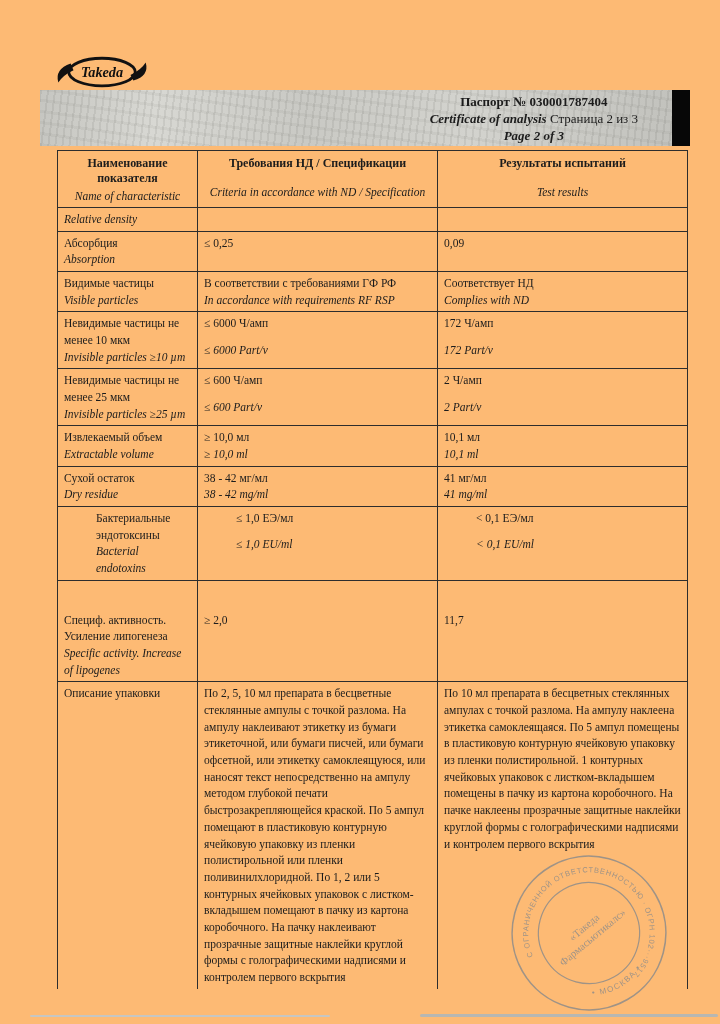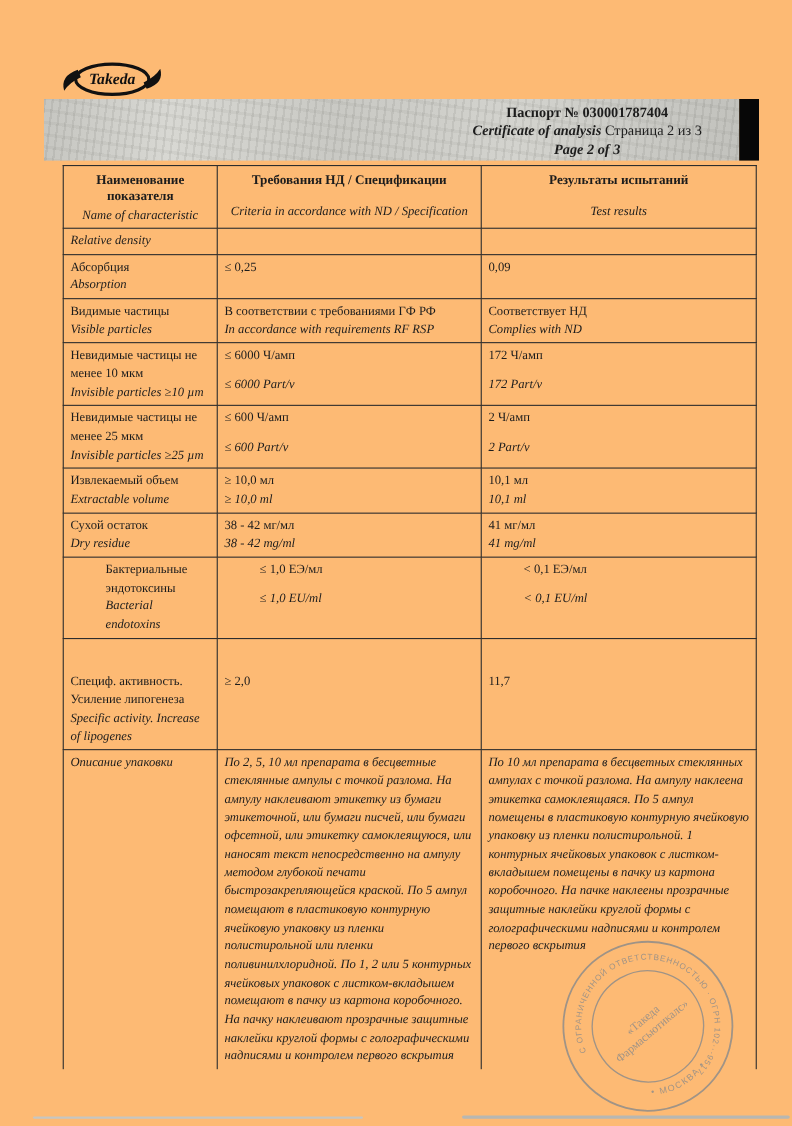--- a/index.html
+++ b/index.html
@@ -27,21 +27,21 @@
 
   
   table.doc{
     position:absolute;left:57px;top:150px;width:630px;
     border-collapse:collapse;table-layout:fixed;
     border:1.5px solid #2d2d2d;border-bottom:none;
     font-size:11.5px;
   }
   col.c1{width:140px;} col.c2{width:240px;} col.c3{width:250px;}
   .doc th,.doc td{border:1px solid #2d2d2d;vertical-align:top;padding:3px 6px;}
-  .doc tr:last-child td{border-bottom:none;font-style:italic;}
+  .doc tr:last-child td{border-bottom:none;}
   .doc th{font-weight:bold;text-align:center;padding:5px 6px;font-size:12px;}
   .doc th .hdr-en{font-weight:normal;font-style:italic;font-size:11.5px;margin-top:4px;}
   .doc th .cfh{min-height:42px;display:flex;flex-direction:column;justify-content:space-between;}
   .cf{display:flex;flex-direction:column;justify-content:space-between;}
   .ru{line-height:1.45;}
   .en{font-style:italic;line-height:1.45;}
   
   .row-0 .cf{min-height:13px;}
   .row-1 .cf{min-height:28px;}
   .row-2 .cf{min-height:29px;}

